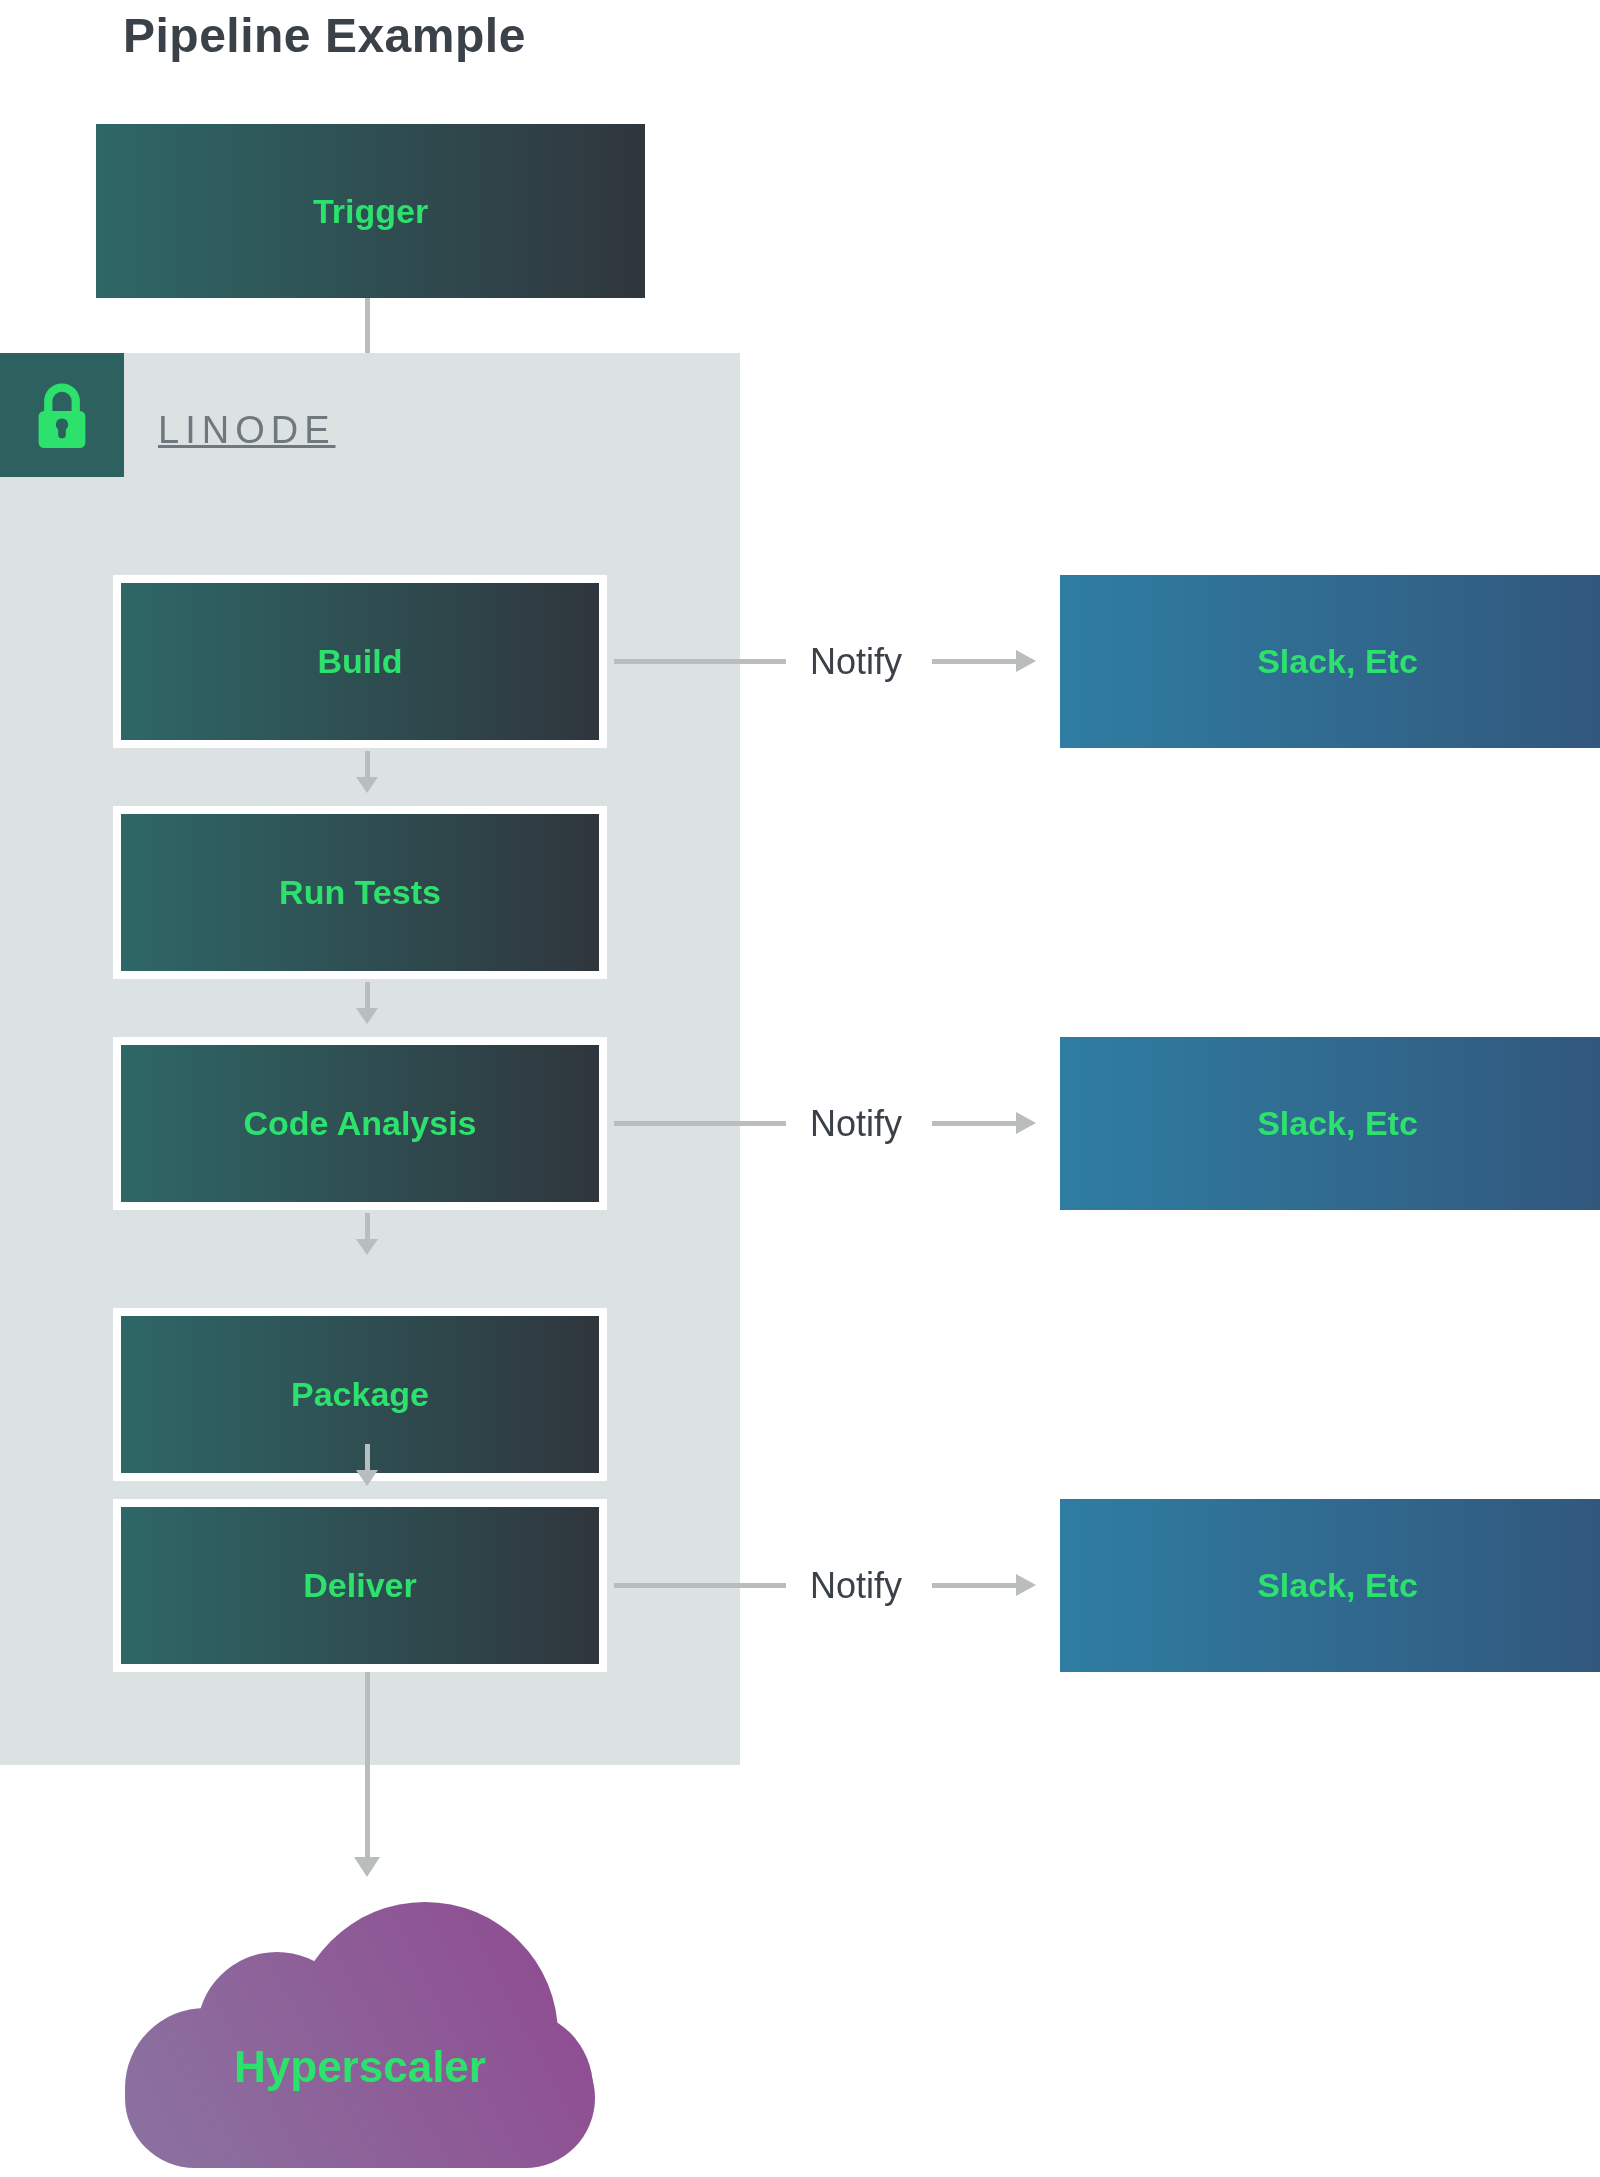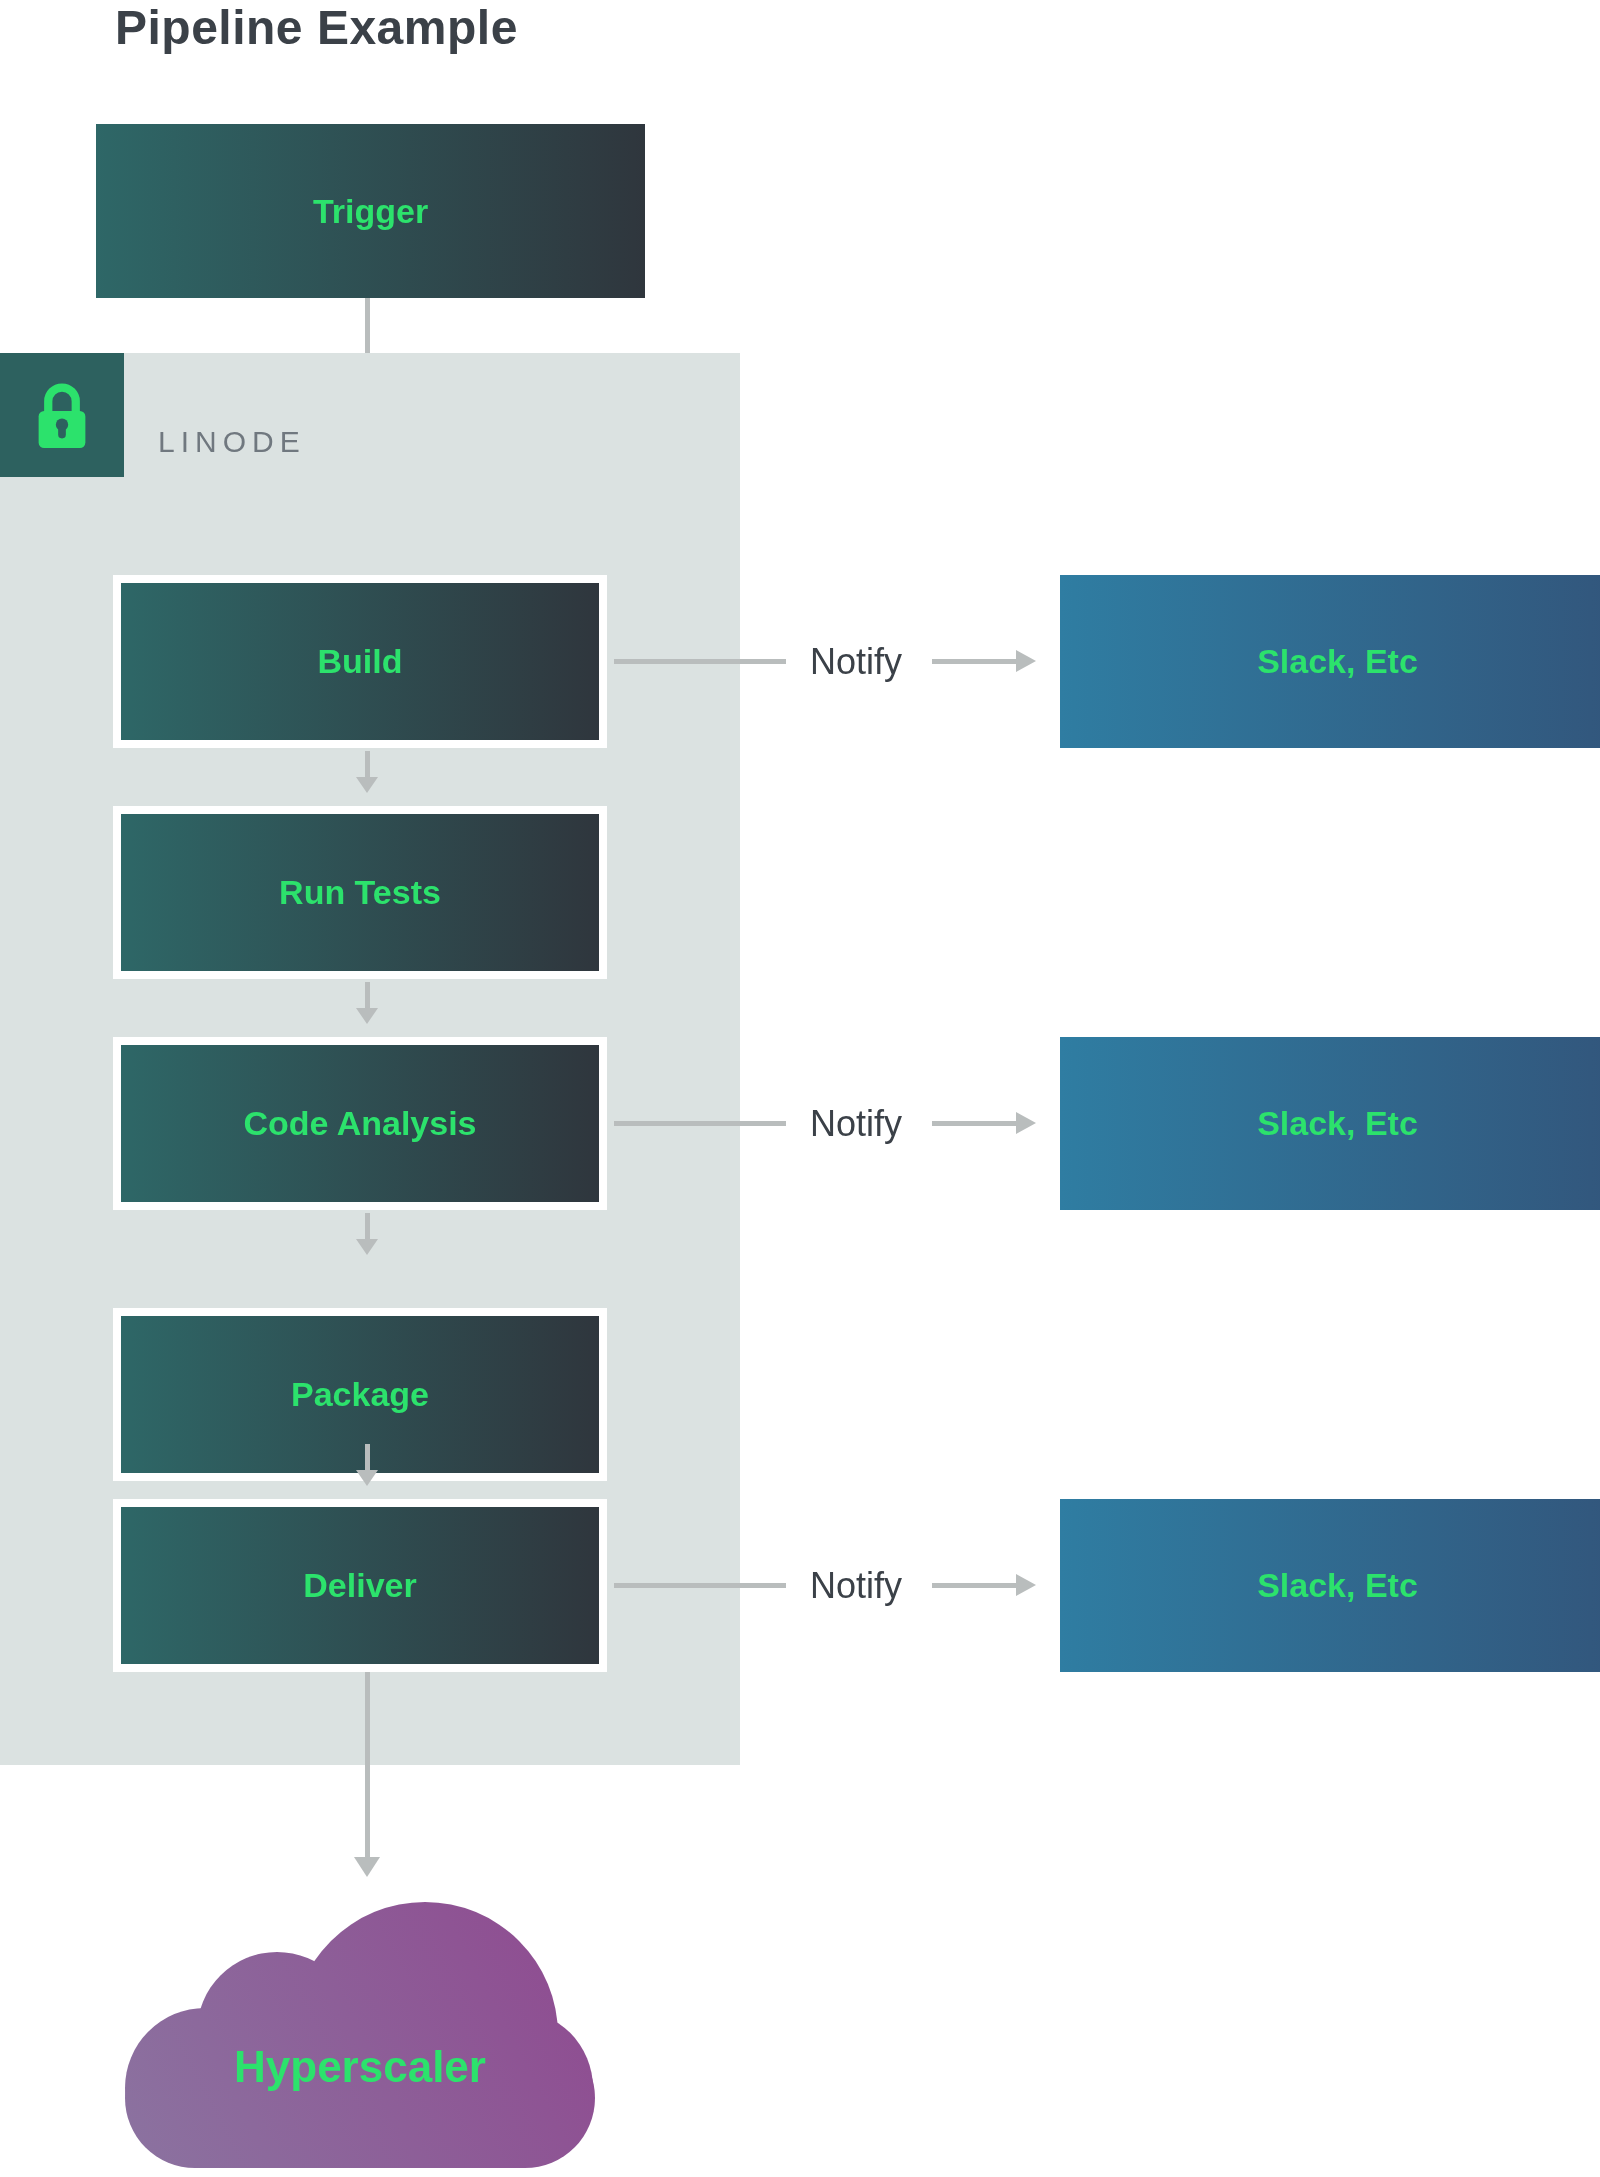--- a/index.html
+++ b/index.html
@@ -1,21 +1,21 @@
 <!DOCTYPE html>
 <html style="--title-text: #3b4148; --stage-gradient-start: #2e6767; --stage-gradient-end: #2f363d; --stage-text: #2ce26c; --container-bg: #dbe2e1; --lock-badge-bg: #2d615f; --linode-text: #70787f; --notify-text: #3b4148; --arrow: #b9bdbd; --slack-gradient-start: #2f7da2; --slack-gradient-end: #32577d; --cloud-gradient-start: #8b73a0; --cloud-gradient-end: #8f4a90;"><head>
 <meta charset="utf-8">
 <style>
   html,body { margin:0; padding:0; background:#ffffff; }
   .page {
     position:relative; width:1600px; height:2177px; overflow:hidden;
     font-family:"Liberation Sans", sans-serif; background:#ffffff;
   }
   .title {
-    position:absolute; left:115px; top:0px; margin:0;
+    position:absolute; left:115px; top:0px; margin:8px;
     font-size:48px; font-weight:700; color:var(--title-text,#3b4148);
     letter-spacing:0.5px;
   }
   
   .stage-box {
     position:absolute; left:113px; width:494px; height:173px;
     box-sizing:border-box; border:8px solid #ffffff;
     background:linear-gradient(90deg, var(--stage-gradient-start,#2e6767), var(--stage-gradient-end,#2f363d));
     display:flex; align-items:center; justify-content:center;
   }
@@ -32,22 +32,22 @@
   .linode-container {
     position:absolute; left:0; top:353px; width:740px; height:1412px;
     background:var(--container-bg,#dbe2e1);
   }
   .lock-badge {
     position:absolute; left:0; top:353px; width:124px; height:124px;
     background:var(--lock-badge-bg,#2d615f);
     display:flex; align-items:center; justify-content:center;
   }
   .linode-label {
-    position:absolute; left:158px; top:380px; height:124px; line-height:124px;
-    font-size:30px; letter-spacing:6px; color:var(--linode-text,#70787f);
+    position:absolute; left:158px; top:368px; height:124px; line-height:124px;
+    font-size:38px; letter-spacing:6px; color:var(--linode-text,#70787f);text-decoration:underline;
   }
 
   .vline { position:absolute; background:var(--arrow,#b9bdbd); width:5px; }
   .hline { position:absolute; background:var(--arrow,#b9bdbd); height:5px; }
   .head-down {
     position:absolute; width:0; height:0;
     border-left:13px solid transparent; border-right:13px solid transparent;
     border-top:20px solid var(--arrow,#b9bdbd);
   }
   .head-down.small {

